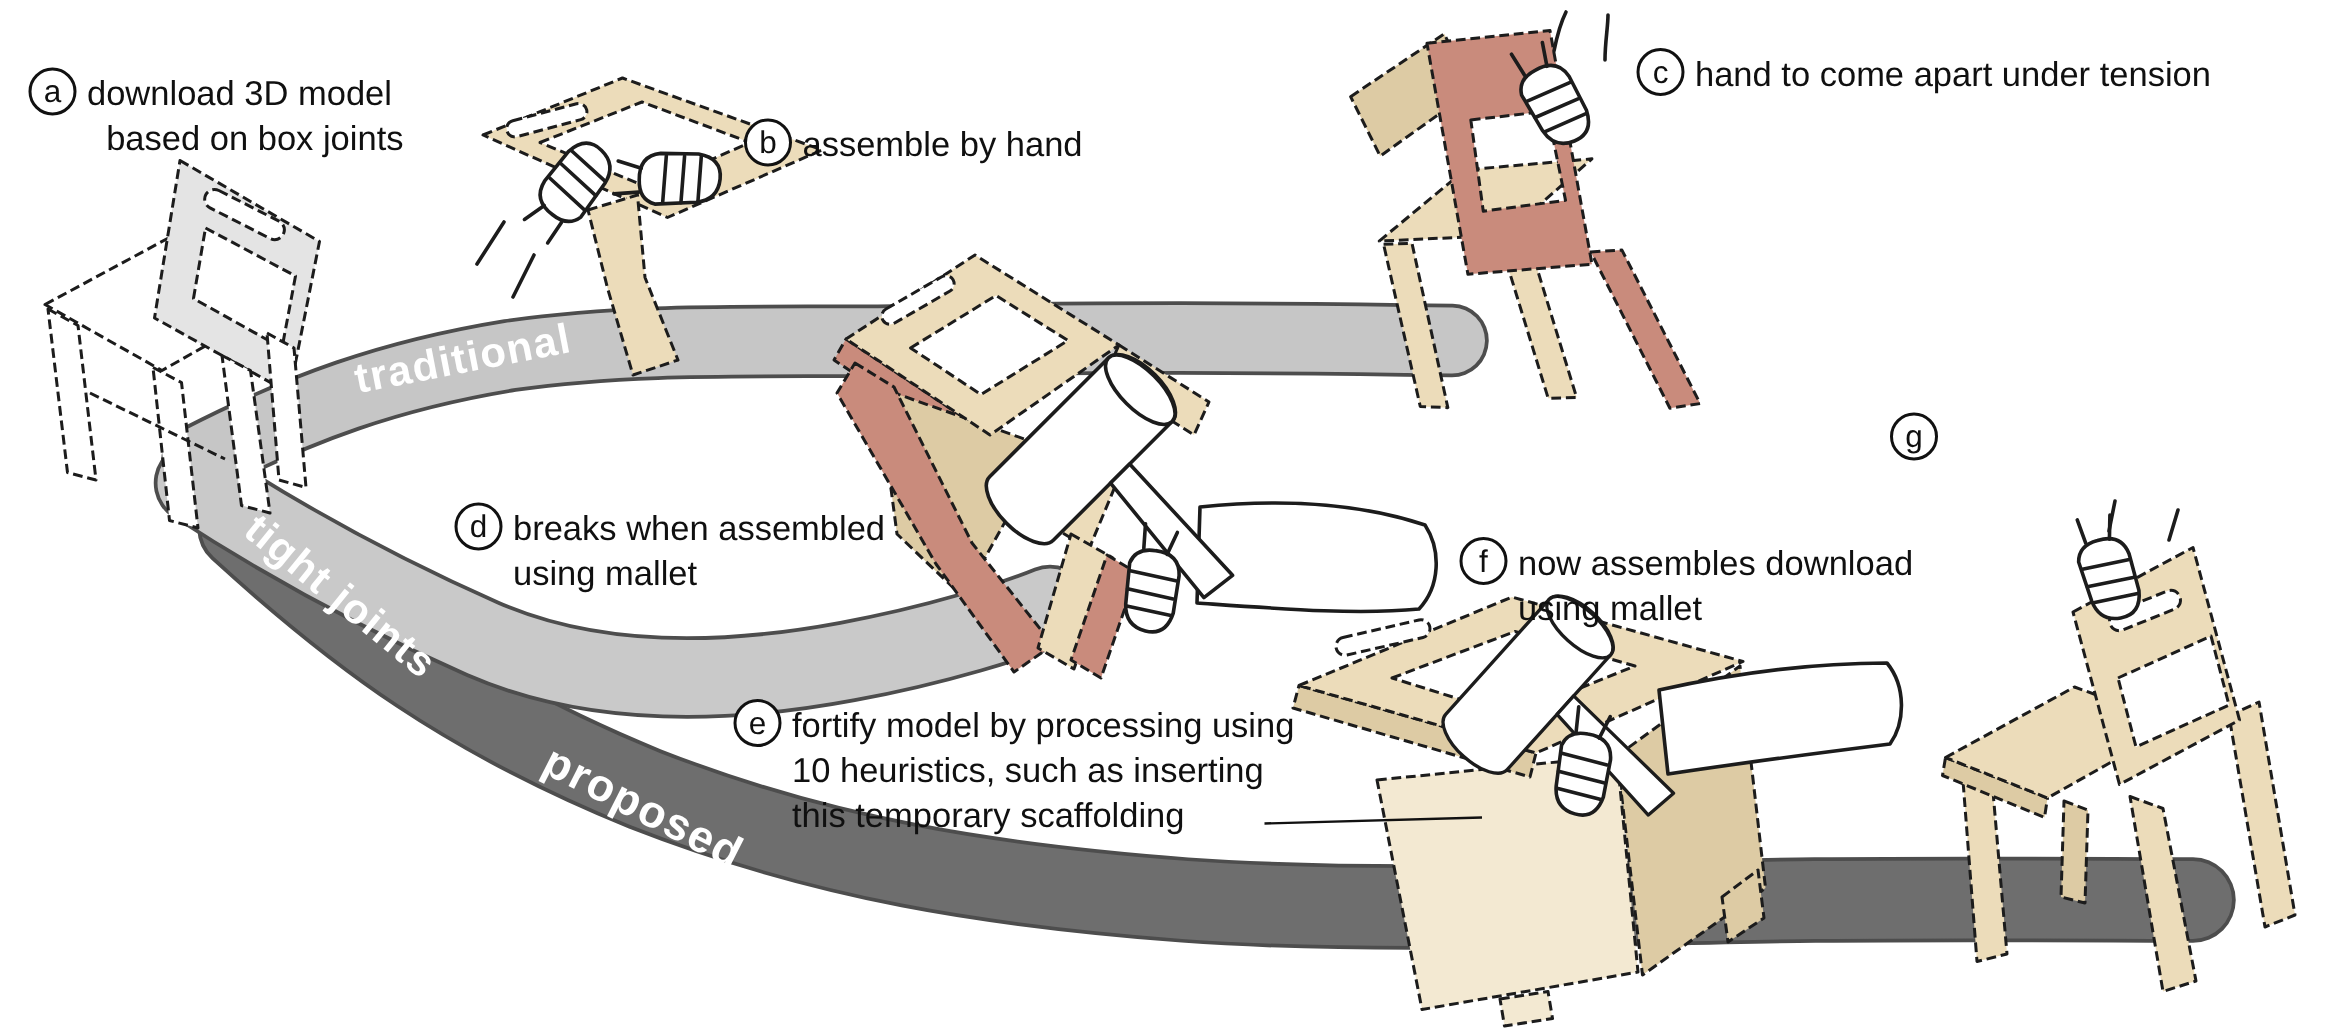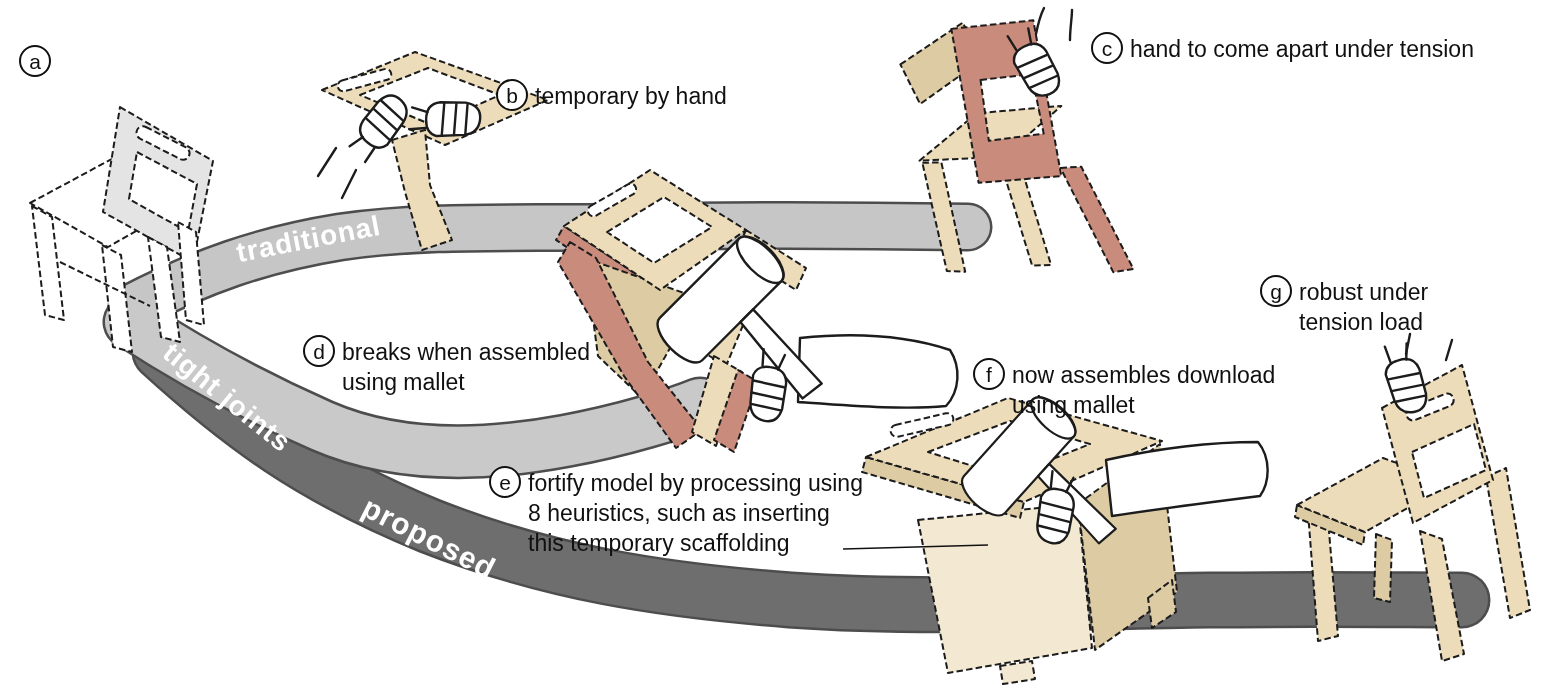--- a/index.html
+++ b/index.html
@@ -129,44 +129,44 @@
     <rect class="wh j" x="1405" y="400.5" width="50" height="13" rx="6.5" transform="rotate(-22 1430 407)"></rect>
     <path fill="none" class="s" d="M 1406,354 L 1410,334 M 1446,360 L 1452,340"></path>
     <use href="#hand" transform="translate(1420,356) rotate(84)"></use>
   </g>
 
   <path class="ptr" d="M 843,549 L 988,545"></path>
 </svg>
 
   <div class="step" style="left:19px;top:45px;">
     <span class="circ">a</span>
+    <span class="txt">download 3D model
+  based on box joints</span>
   </div>
   <div class="step" style="left:496px;top:79px;">
     <span class="circ">b</span>
-    <span class="txt">temporary by hand</span>
+    <span class="txt">assemble by hand</span>
   </div>
   <div class="step" style="left:1091px;top:32px;">
     <span class="circ">c</span>
     <span class="txt">hand to come apart under tension</span>
   </div>
   <div class="step" style="left:303px;top:335px;">
     <span class="circ">d</span>
     <span class="txt">breaks when assembled
 using mallet</span>
   </div>
   <div class="step" style="left:489px;top:466px;">
     <span class="circ">e</span>
     <span class="txt">fortify model by processing using
-8 heuristics, such as inserting
+10 heuristics, such as inserting
 this temporary scaffolding</span>
   </div>
   <div class="step" style="left:973px;top:358px;">
     <span class="circ">f</span>
     <span class="txt">now assembles download
 using mallet</span>
   </div>
   <div class="step" style="left:1260px;top:275px;">
     <span class="circ">g</span>
-    <span class="txt">robust under
-tension load</span>
   </div>
 
 </div>
 
 </body></html>

